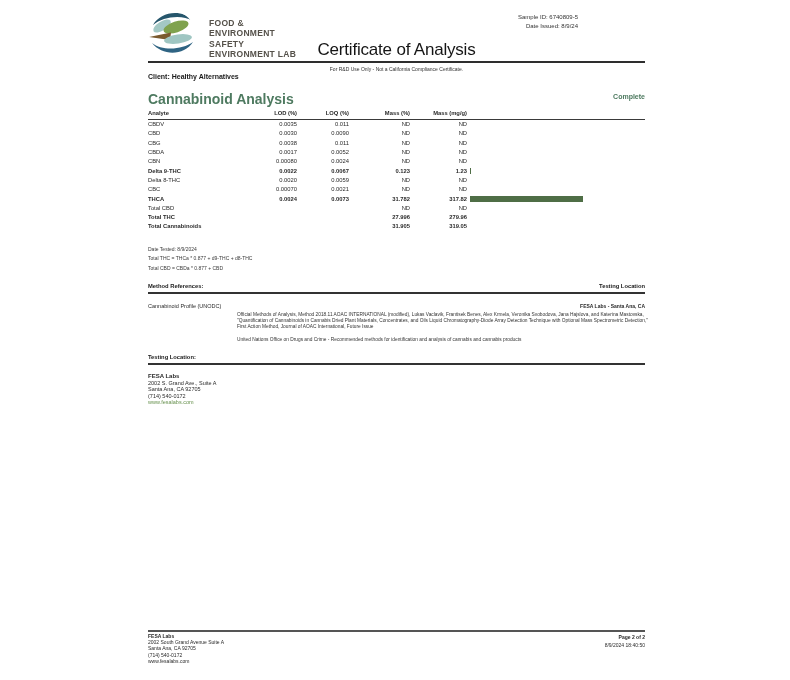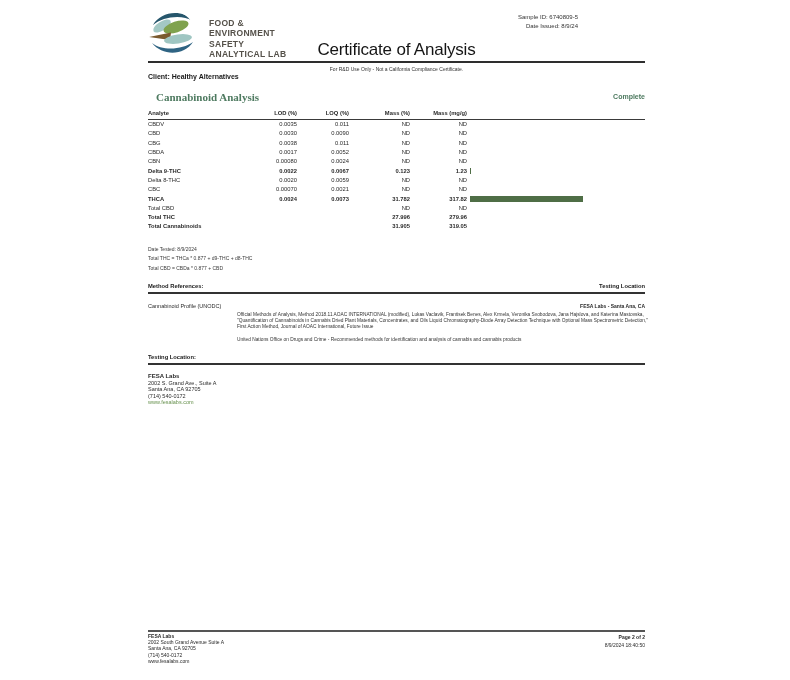--- a/index.html
+++ b/index.html
@@ -13,21 +13,21 @@
   
   .logo{left:148px;top:10px;display:flex;align-items:center;gap:13px;}
   .logo-text{margin-top:5px;font-size:8.5px;line-height:10.5px;font-weight:700;color:#55514a;letter-spacing:.3px;}
   .sample-info{top:13px;right:212px;text-align:right;font-size:6px;line-height:9px;color:#333;}
   .doc-title{left:148px;top:40px;width:497px;text-align:center;font-size:17px;font-weight:400;color:#151515;letter-spacing:-.2px;}
   .header-rule{left:148px;top:61px;width:497px;height:2px;background:#2e2e2e;}
   .doc-subtitle{left:148px;top:66px;width:497px;text-align:center;font-size:5px;color:#333;}
   .client{left:148px;top:73px;font-size:7px;font-weight:700;color:#1a1a1a;}
 
   
-  .section-title{left:156px;top:91px;font-size:11px;font-weight:700;color:#4e7a60;font-family:Liberation Serif, serif;}
+  .section-title{left:148px;top:91px;font-size:14px;font-weight:700;color:#4e7a60;}
   .status{left:148px;top:93px;width:497px;text-align:right;font-size:7px;font-weight:700;color:#4e7a60;}
   .table{left:148px;top:110px;width:497px;font-size:5.8px;color:#2a2a2a;}
   .t-head{display:flex;font-weight:700;border-bottom:1.5px solid #3a3a3a;padding-bottom:2.5px;}
   .t-row{display:flex;height:9.3px;align-items:center;}
   .c-analyte{width:100px;text-align:left;}
   .c-lod{width:49px;text-align:right;}
   .c-loq{width:52px;text-align:right;}
   .c-mass{width:61px;text-align:right;}
   .c-mgg{width:57px;text-align:right;}
   .c-bar{flex:1;padding-left:3px;display:flex;align-items:center;}
@@ -77,21 +77,21 @@
         <path d="M1,27 L23,22.5 L22,30 Z" fill="#7a5a2f"></path>
         <ellipse cx="30" cy="29" rx="14" ry="4.5" fill="#9fc6c2" transform="rotate(-8 30 29)"></ellipse>
         <path d="M4,33 C14,46 36,46 45,32 C34,40 14,41 4,33 Z" fill="#2f6483"></path>
       </g>
     </svg>
   </span>
   <div class="logo-text">
     <div>FOOD &amp;</div>
     <div>ENVIRONMENT</div>
     <div>SAFETY</div>
-    <div>ANALYTICAL LAB</div>
+    <div>ENVIRONMENT LAB</div>
   </div>
 </div>
 
 <div class="abs sample-info">
   <div>Sample ID: 6740809-5</div>
   <div>Date Issued: 8/9/24</div>
 </div>
 
 <div class="abs doc-title">Certificate of Analysis</div>
 <div class="abs header-rule"></div>

